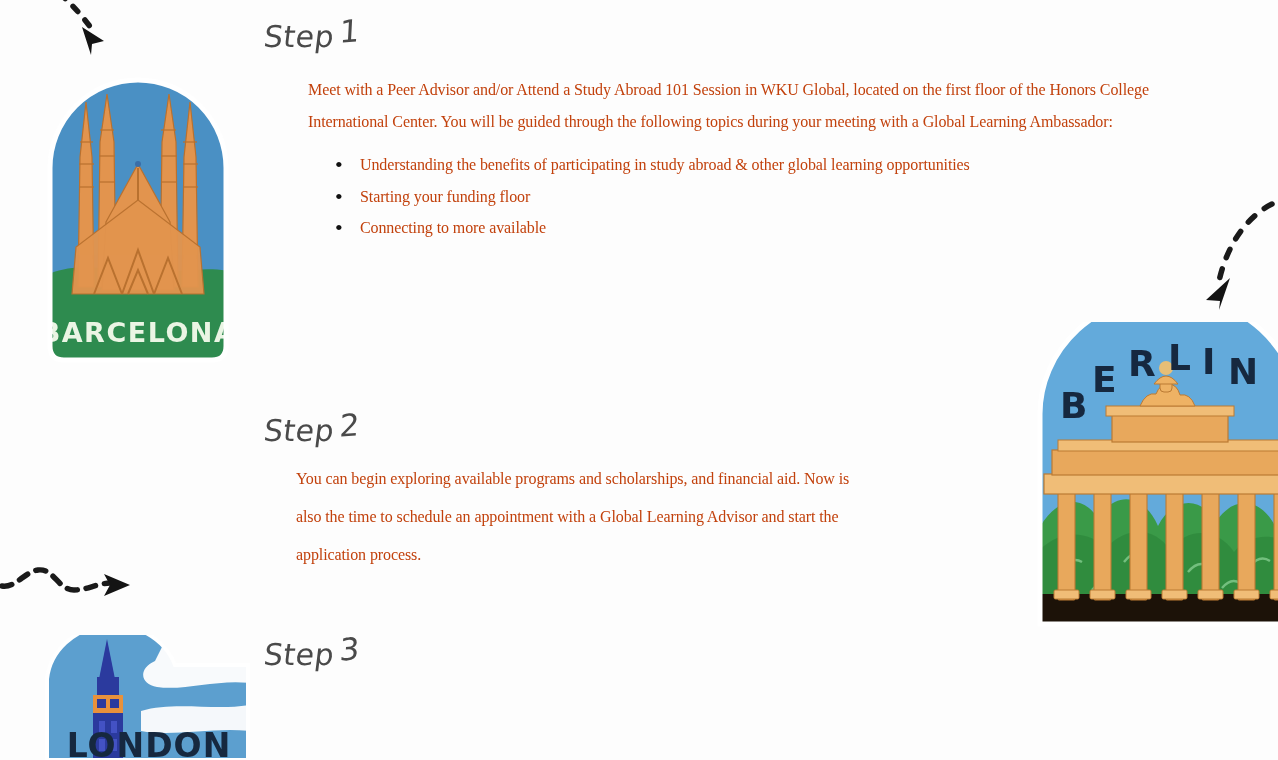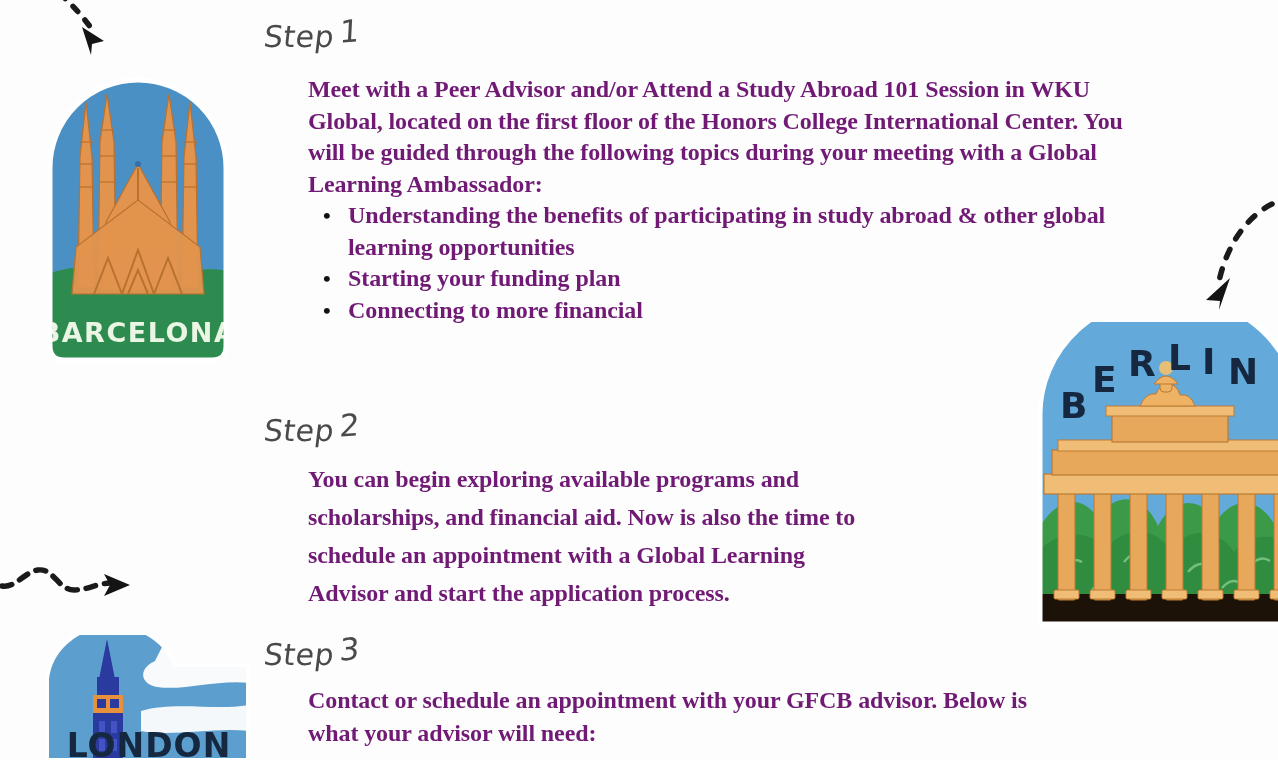--- a/index.html
+++ b/index.html
@@ -30,31 +30,31 @@
   }
   .step-head .num {
     font-size: 31px;
     display: inline-block;
     transform: translateY(-5px) rotate(-4deg);
     margin-left: 5px;
   }
 
   .body-block {
     position: absolute;
-    color: #701a75;
-    font-weight: 700;
-    font-size: 24px;
+    color: #c2410c;
+    font-weight: 400;
+    font-size: 16px;
     line-height: 31.5px;
     letter-spacing: -0.1px;
     text-rendering: optimizeLegibility;
   }
   .body-block p { margin: 0; }
 
   ul.bullets {
-    margin: 0;
+    margin: 12px;
     padding: 0 0 0 40px;
     list-style: none;
   }
   ul.bullets li {
     position: relative;
     margin: 0;
     padding: 0;
   }
   ul.bullets li::before {
     content: "•";
@@ -143,22 +143,22 @@
   </div>
 
   <div class="step-head" style="left:264px; top:18px;">
     <span>Step</span><span class="num">1</span>
   </div>
 
   <div class="body-block" style="left:308px; top:74px; width:845px;">
     <p>Meet with a Peer Advisor and/or Attend a Study Abroad 101 Session in WKU Global, located on the first floor of the Honors College International Center. You will be guided through the following topics during your meeting with a Global Learning Ambassador:</p>
     <ul class="bullets">
       <li>Understanding the benefits of participating in study abroad &amp; other global learning opportunities</li>
-      <li>Starting your funding plan</li>
-      <li>Connecting to more financial</li>
+      <li>Starting your funding floor</li>
+      <li>Connecting to more available</li>
     </ul>
   </div>
 
   <div class="arrow" style="left:1196px; top:196px; width:82px; height:114px;">
     <svg width="82" height="114" viewBox="0 0 82 114">
       <path d="M76 8 C 52 20, 30 48, 22 90" stroke="#1a1a1a" stroke-width="5.5" fill="none" stroke-linecap="round" stroke-dasharray="9 12"></path>
       <path d="M34 82 L10 104 L24 105 L23 114 Z" fill="#141414"></path>
     </svg>
   </div>
 
@@ -240,21 +240,21 @@
         </g>
       </g>
       <path d="M4 92 A100 92 0 0 1 263 92 L263 302 L4 302 Z" fill="none" stroke="#ffffff" stroke-width="5"></path>
     </svg>
   </div>
 
   <div class="step-head" style="left:264px; top:412px;">
     <span>Step</span><span class="num">2</span>
   </div>
 
-  <div class="body-block" style="left:308px; top:460px; width:570px; line-height:38px;">
+  <div class="body-block" style="left:296px; top:460px; width:570px; line-height:38px;">
     <p>You can begin exploring available programs and scholarships, and financial aid. Now is also the time to schedule an appointment with a Global Learning Advisor and start the application process.</p>
   </div>
 
   <div class="arrow" style="left:0px; top:556px; width:136px; height:50px;">
     <svg width="136" height="50" viewBox="0 0 136 50">
       <path d="M2 30 C 16 32, 24 16, 38 14 C 54 12, 58 34, 74 34 C 88 34, 94 28, 110 27" stroke="#1a1a1a" stroke-width="5.5" fill="none" stroke-linecap="round" stroke-dasharray="10 9"></path>
       <path d="M104 18 L130 29 L104 40 L110 29 Z" fill="#141414"></path>
     </svg>
   </div>
 
@@ -290,17 +290,14 @@
         <text x="104" y="122" text-anchor="middle" font-family="&quot;DejaVu Sans&quot;, sans-serif" font-size="33" font-weight="700" fill="#16283f" letter-spacing="1">LONDON</text>
       </g>
       <path d="M2 44 A66 60 0 0 1 130 30 L203 30 L203 125 L2 125 Z" fill="none" stroke="#ffffff" stroke-width="4"></path>
     </svg>
   </div>
 
   <div class="step-head" style="left:264px; top:636px;">
     <span>Step</span><span class="num">3</span>
   </div>
 
-  <div class="body-block" style="left:308px; top:684px; width:760px; line-height:33px;">
-    <p>Contact or schedule an appointment with your GFCB advisor. Below is what your advisor will need:</p>
-  </div>
 
 </div>
 
 </body></html>

